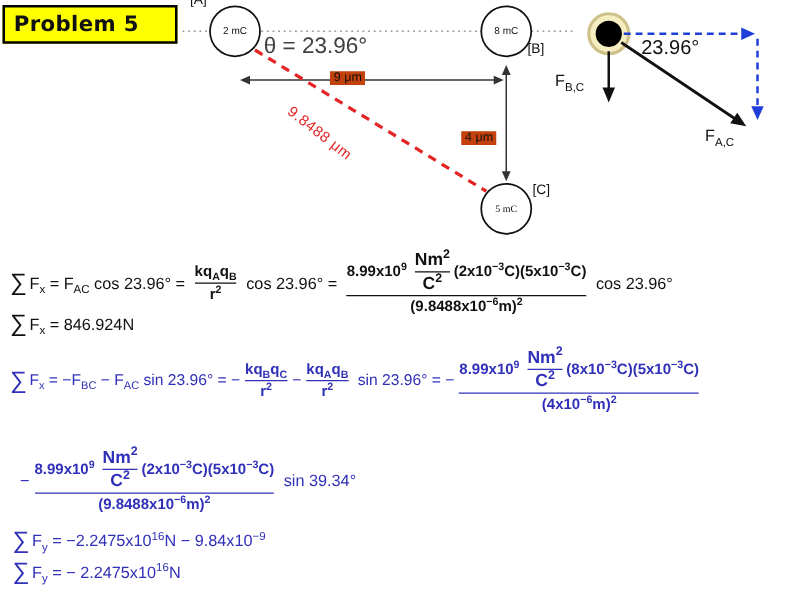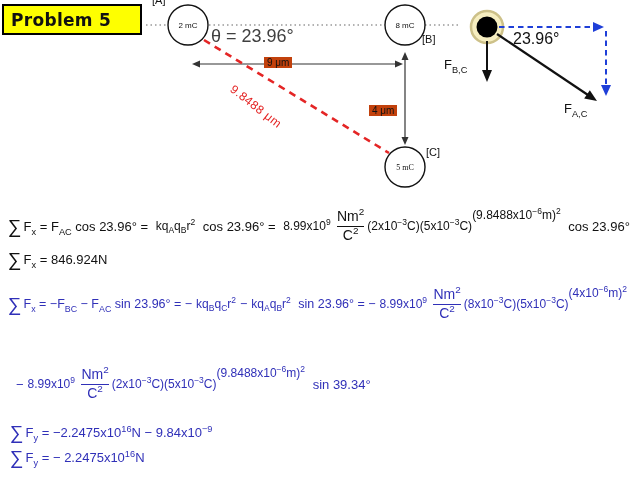--- a/index.html
+++ b/index.html
@@ -21,22 +21,22 @@
   .dist{position:absolute;font-size:10px;background:#c2410c;padding:0 3px;white-space:pre;}
   .dist-ac{position:absolute;left:236px;top:82px;font-size:12px;color:#e42525;
     transform:rotate(38deg);transform-origin:0 0;white-space:pre;letter-spacing:.5px;}
   .fbd-angle{position:absolute;left:513px;top:30px;font-size:16px;white-space:pre;}
   .force-lbl{position:absolute;font-size:13px;white-space:pre;}
 
   
   .eq{position:absolute;display:flex;align-items:center;font-size:13px;white-space:pre;}
   .eq.blue{color:#3030b8;}
   .eq .sum{font-size:19px;line-height:1;margin-right:2px;}
-  .frac{display:inline-flex;flex-direction:row;
-        text-align:center;margin:0 4px;font-size:12px;line-height:1.25;}
+  .frac{display:inline-flex;flex-direction:column;align-items:center;
+        text-align:center;margin:0 4px;font-size:12px;line-height:1.25;font-weight:bold;}
   .frac .bar{height:1px;background:currentColor;align-self:stretch;margin:1px 0;}
   .nrow{display:flex;align-items:center;}
   .ufrac{display:inline-flex;flex-direction:column;align-items:center;
          font-size:14px;line-height:1.2;margin:0 3px;}
   .ufrac .bar{height:1px;background:currentColor;align-self:stretch;margin:0.5px 0;}
   sub,sup{font-size:71%;line-height:0;}
 </style>
 </head>
 <body>
 

